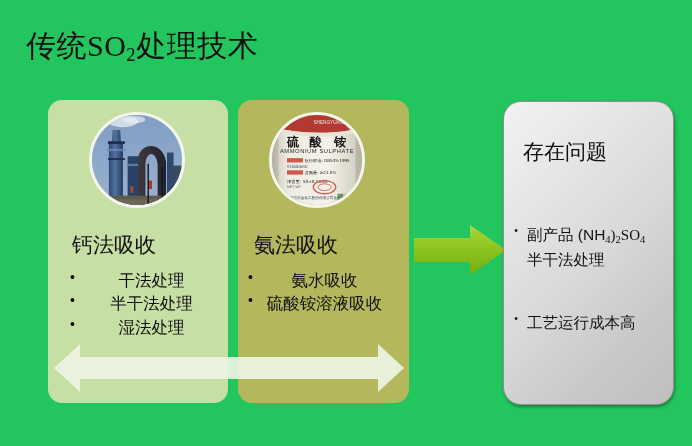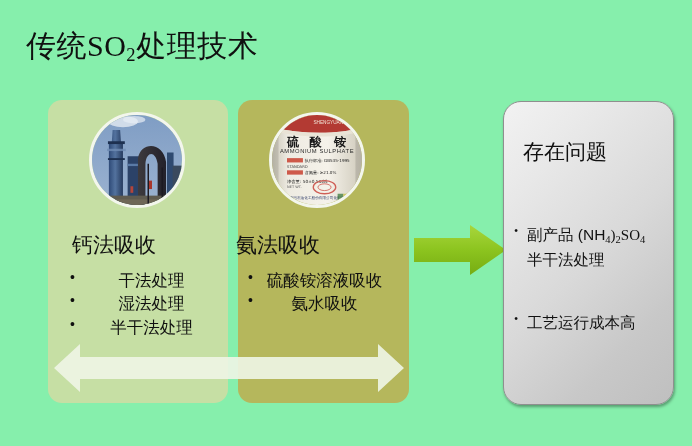--- a/index.html
+++ b/index.html
@@ -2,21 +2,21 @@
 <html><head>
 <meta charset="utf-8">
 <style>
   * { box-sizing: border-box; margin: 0; padding: 0; }
   html, body {
     width: 692px; height: 446px;
     background: #ffffff;
     font-family: "Liberation Sans", "DejaVu Sans", sans-serif;
     overflow: hidden;
   }
-  .slide { position: relative; width: 692px; height: 446px; background: #86efac; }
+  .slide { position: relative; width: 692px; height: 446px; background: #22c55e; }
 
   
   .title {
     position: absolute;
     left: 26px; top: 26px;
     font-family: "Liberation Serif", "DejaVu Serif", serif;
     font-size: 30px;
     color: #101010;
     letter-spacing: 0.5px;
     white-space: nowrap;
@@ -54,21 +54,21 @@
 
   
   .panel-heading {
     position: absolute;
     font-family: "Liberation Sans", "DejaVu Sans", sans-serif;
     font-size: 21px;
     color: #101010;
     white-space: nowrap;
   }
   .h-green { left: 72px; top: 231px; }
-  .h-olive { left: 236px; top: 231px; }
+  .h-olive { left: 254px; top: 231px; }
 
   .bullets {
     position: absolute;
     list-style: none;
     font-size: 16.5px;
     color: #101010;
     line-height: 1.35;
     text-align: center;
   }
   .bullets li {
@@ -187,22 +187,22 @@
       <rect x="41" y="76" width="3" height="7" fill="#b5453a"></rect>
 
       <line x1="60" y1="52" x2="60" y2="96" stroke="#1c1a22" stroke-width="1.6"></line>
       <line x1="75" y1="56" x2="75" y2="96" stroke="#1c1a22" stroke-width="1.6"></line>
     </svg>
   </div>
 
   <div class="panel-heading h-green">钙法吸收</div>
   <ul class="bullets b-green">
     <li>干法处理</li>
+    <li>半干法处理</li>
     <li>湿法处理</li>
-    <li>半干法处理</li>
   </ul>
 
   <div class="panel panel-olive"></div>
 
   <div class="photo photo-2">
     <svg viewBox="0 0 96 96" preserveAspectRatio="none">
       <defs>
         <linearGradient id="bag" x1="0" y1="0" x2="1" y2="0">
           <stop offset="0%" stop-color="#c9c5b6"></stop>
           <stop offset="18%" stop-color="#eeebe2"></stop>
@@ -237,22 +237,22 @@
       <rect x="76" y="84" width="6" height="10" fill="#c9c13e" opacity="0.75"></rect>
       <rect x="82" y="84" width="6" height="10" fill="#b5453a" opacity="0.75"></rect>
 
       <rect x="0" y="0" width="7" height="96" fill="#000" opacity="0.10"></rect>
       <rect x="89" y="0" width="7" height="96" fill="#000" opacity="0.12"></rect>
     </svg>
   </div>
 
   <div class="panel-heading h-olive">氨法吸收</div>
   <ul class="bullets b-olive">
+    <li>氨水吸收</li>
     <li>硫酸铵溶液吸收</li>
-    <li>氨水吸收</li>
   </ul>
 
   <div class="arrow-double">
     <svg viewBox="0 0 350 56" preserveAspectRatio="none">
       <polygon points="0,28 26,4 26,17 324,17 324,4 350,28 324,52 324,39 26,39 26,52" fill="#eef4e4" opacity="0.92"></polygon>
     </svg>
   </div>
 
   <div class="arrow-right-green">
     <svg viewBox="0 0 92 56" preserveAspectRatio="none">

